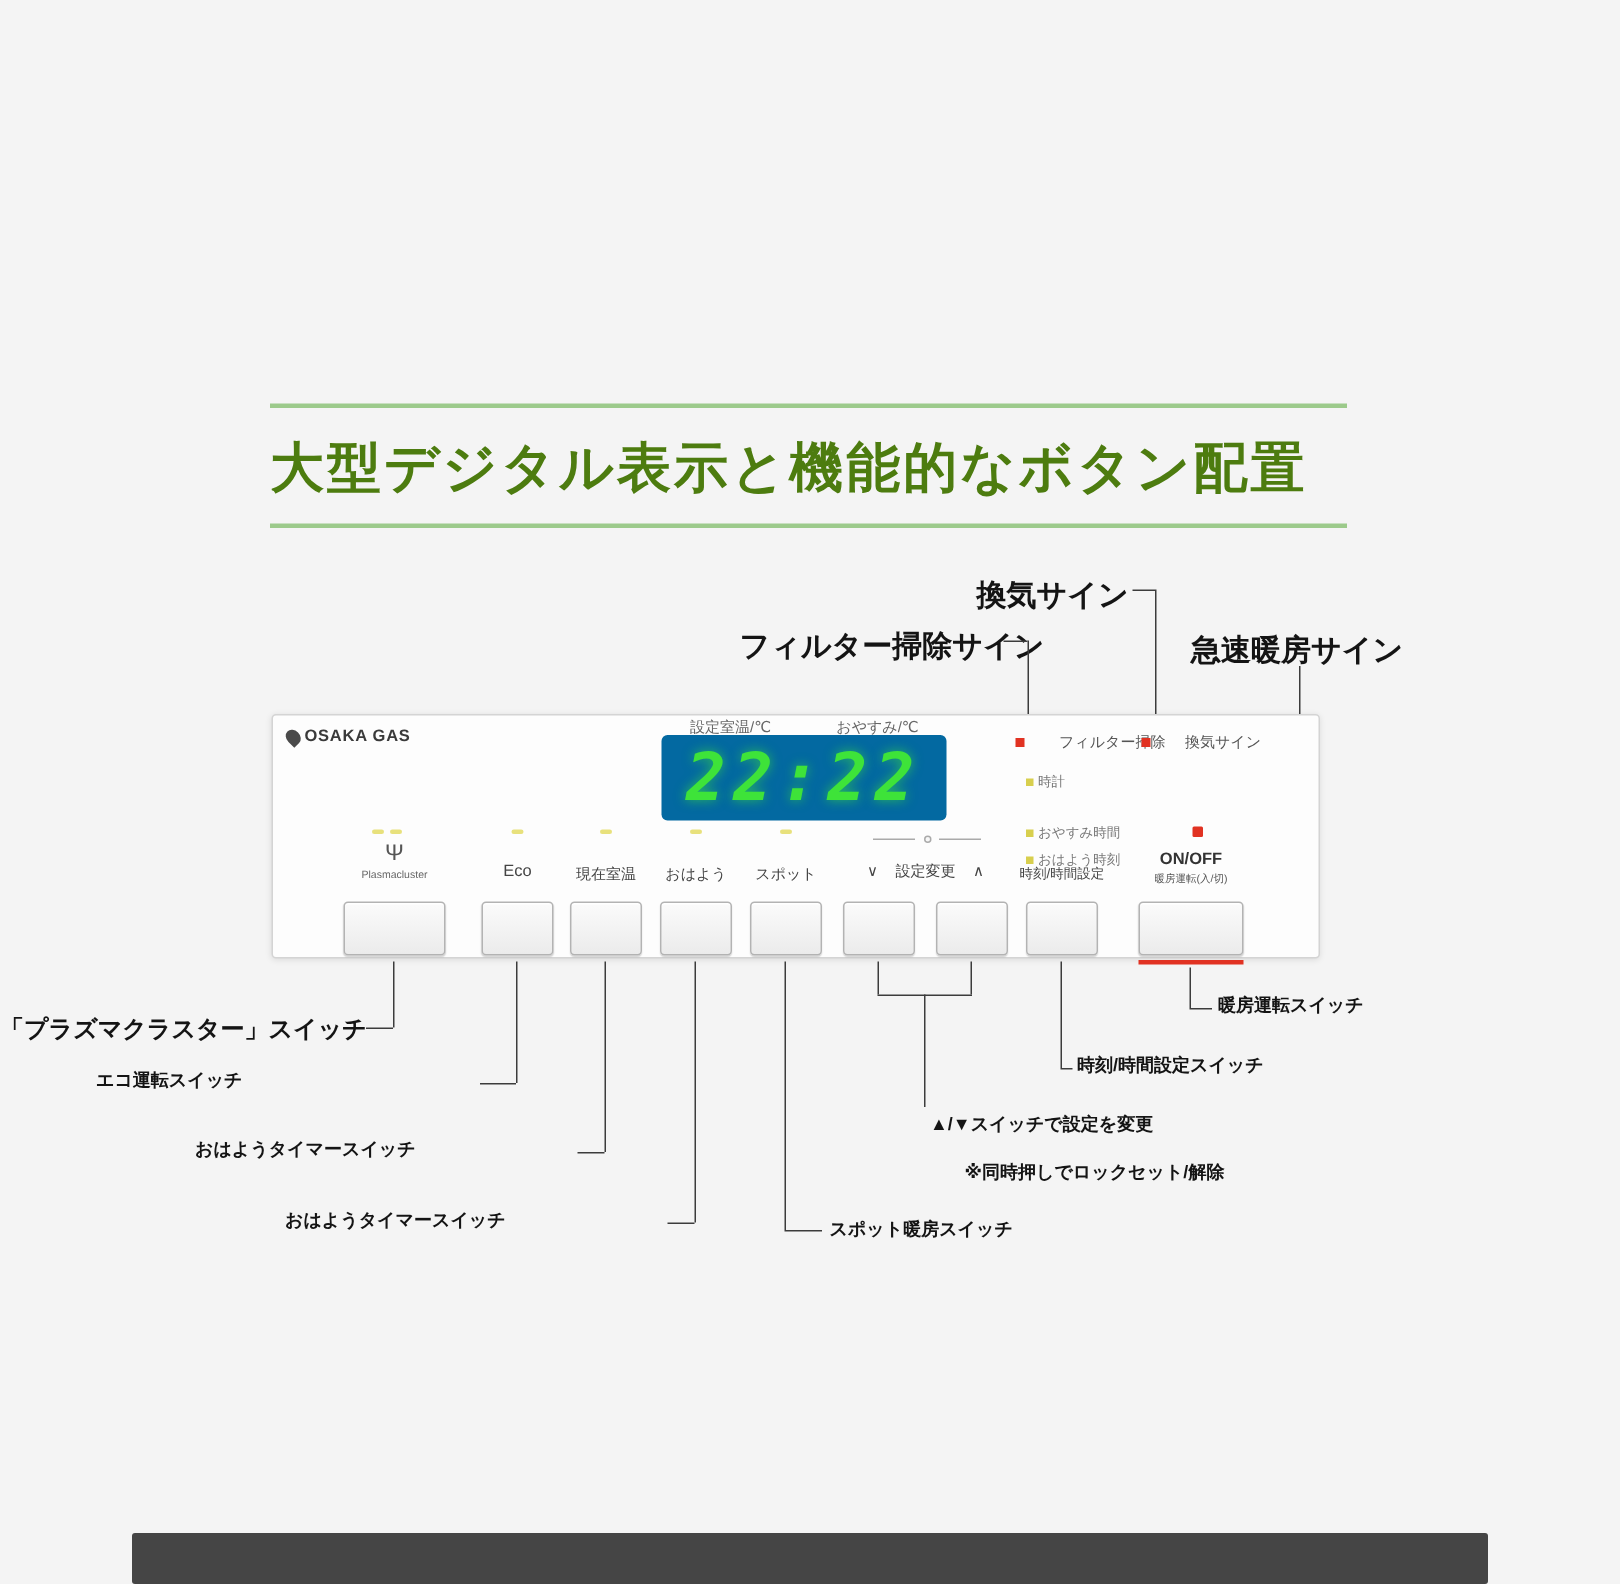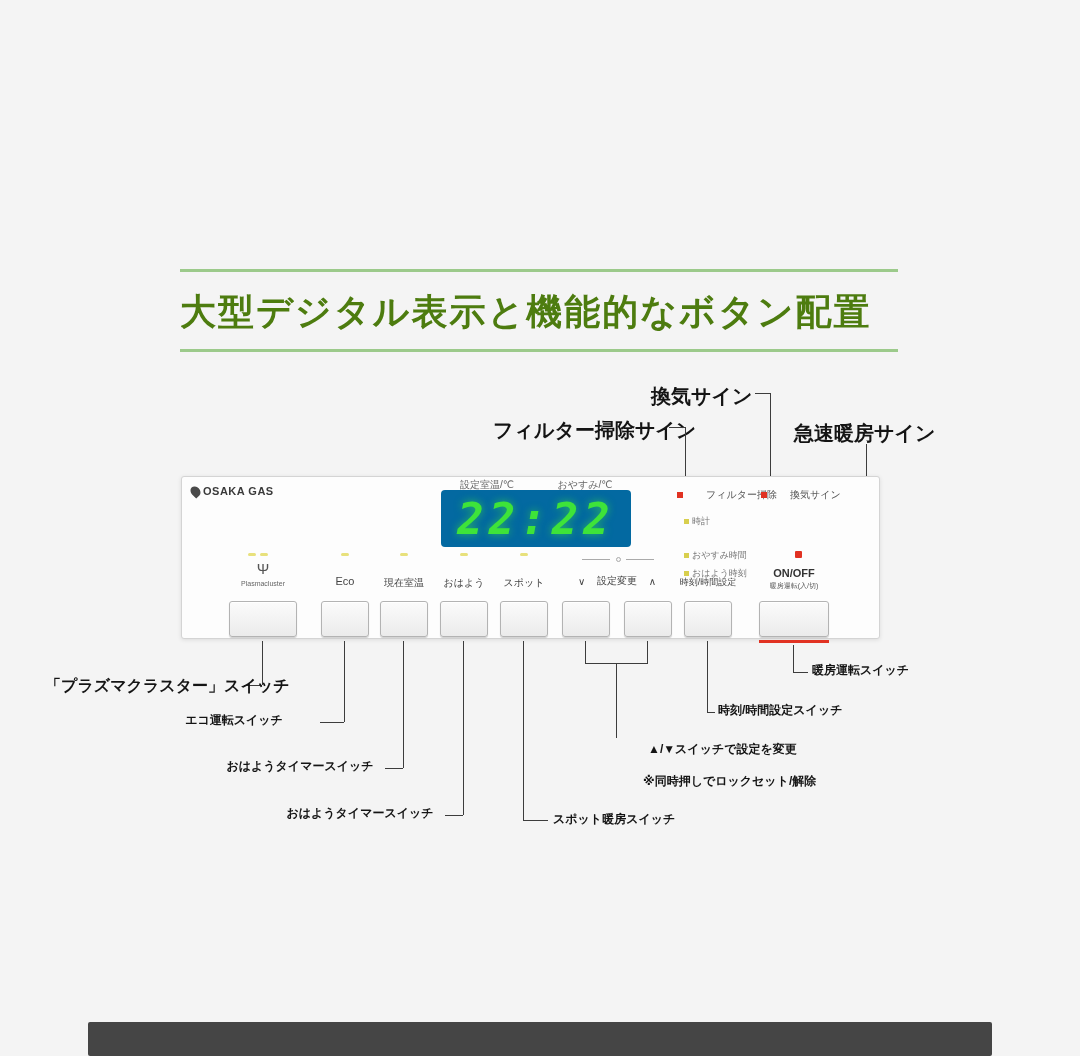--- a/index.html
+++ b/index.html
@@ -46,21 +46,21 @@
          box-shadow:0 1px 1px rgba(0,0,0,.18), inset 0 1px 0 #ffffff; cursor:pointer; }
   .redline { position:absolute; left:577px; top:163px; width:70px; height:3px; background:#e13222; }
   .plasma-ic { position:absolute; left:81px; top:84px; transform:translateX(-50%);
                font-size:15px; color:#555; line-height:1; }
   .plasma-tx { position:absolute; left:81px; top:103px; transform:translateX(-50%);
                font-size:7px; color:#666; white-space:nowrap; }
   .onoff-main { position:absolute; left:612px; top:90px; transform:translateX(-50%);
                 font-size:11px; font-weight:bold; color:#333; white-space:nowrap; }
   .onoff-sub { position:absolute; left:612px; top:104px; transform:translateX(-50%);
                font-size:7px; color:#555; white-space:nowrap; }
-  .ralign { text-align:center;margin-left:45px; }
+  .ralign { text-align:left; }
   .strip { position:absolute; left:88px; top:1022px; width:904px; height:34px; background:#454545; border-radius:2px; }
 </style>
 </head>
 <body>
 
 <div class="stage">
 
   <div class="rule" style="left:180px; top:269px; width:718px;"></div>
   <div class="title" style="left:180px; top:288px; width:718px;">大型デジタル表示と機能的なボタン配置</div>
   <div class="rule" style="left:180px; top:349px; width:718px;"></div>
@@ -171,21 +171,21 @@
   <div class="callout ralign" style="left:190px; top:805px; width:250px;">おはようタイマースイッチ</div>
 
   <div class="lnv" style="left:523px; top:641px; height:179px;"></div>
   <div class="lnh" style="left:523px; top:820px; width:25px;"></div>
   <div class="callout" style="left:553px; top:811px;">スポット暖房スイッチ</div>
 
   <div class="lnv" style="left:585px; top:641px; height:22px;"></div>
   <div class="lnv" style="left:647px; top:641px; height:22px;"></div>
   <div class="lnh" style="left:585px; top:663px; width:63px;"></div>
   <div class="lnv" style="left:616px; top:663px; height:75px;"></div>
-  <div class="callout" style="left:648px; top:741px;">▲/▼スイッチで設定を変更</div>
+  <div class="callout" style="left:620px; top:741px;">▲/▼スイッチで設定を変更</div>
   <div class="callout" style="left:643px; top:773px;">※同時押しでロックセット/解除</div>
 
   <div class="lnv" style="left:707px; top:641px; height:71px;"></div>
   <div class="lnh" style="left:707px; top:712px; width:8px;"></div>
   <div class="callout" style="left:718px; top:702px;">時刻/時間設定スイッチ</div>
 
   <div class="lnv" style="left:793px; top:645px; height:27px;"></div>
   <div class="lnh" style="left:793px; top:672px; width:15px;"></div>
   <div class="callout" style="left:812px; top:662px;">暖房運転スイッチ</div>
 

